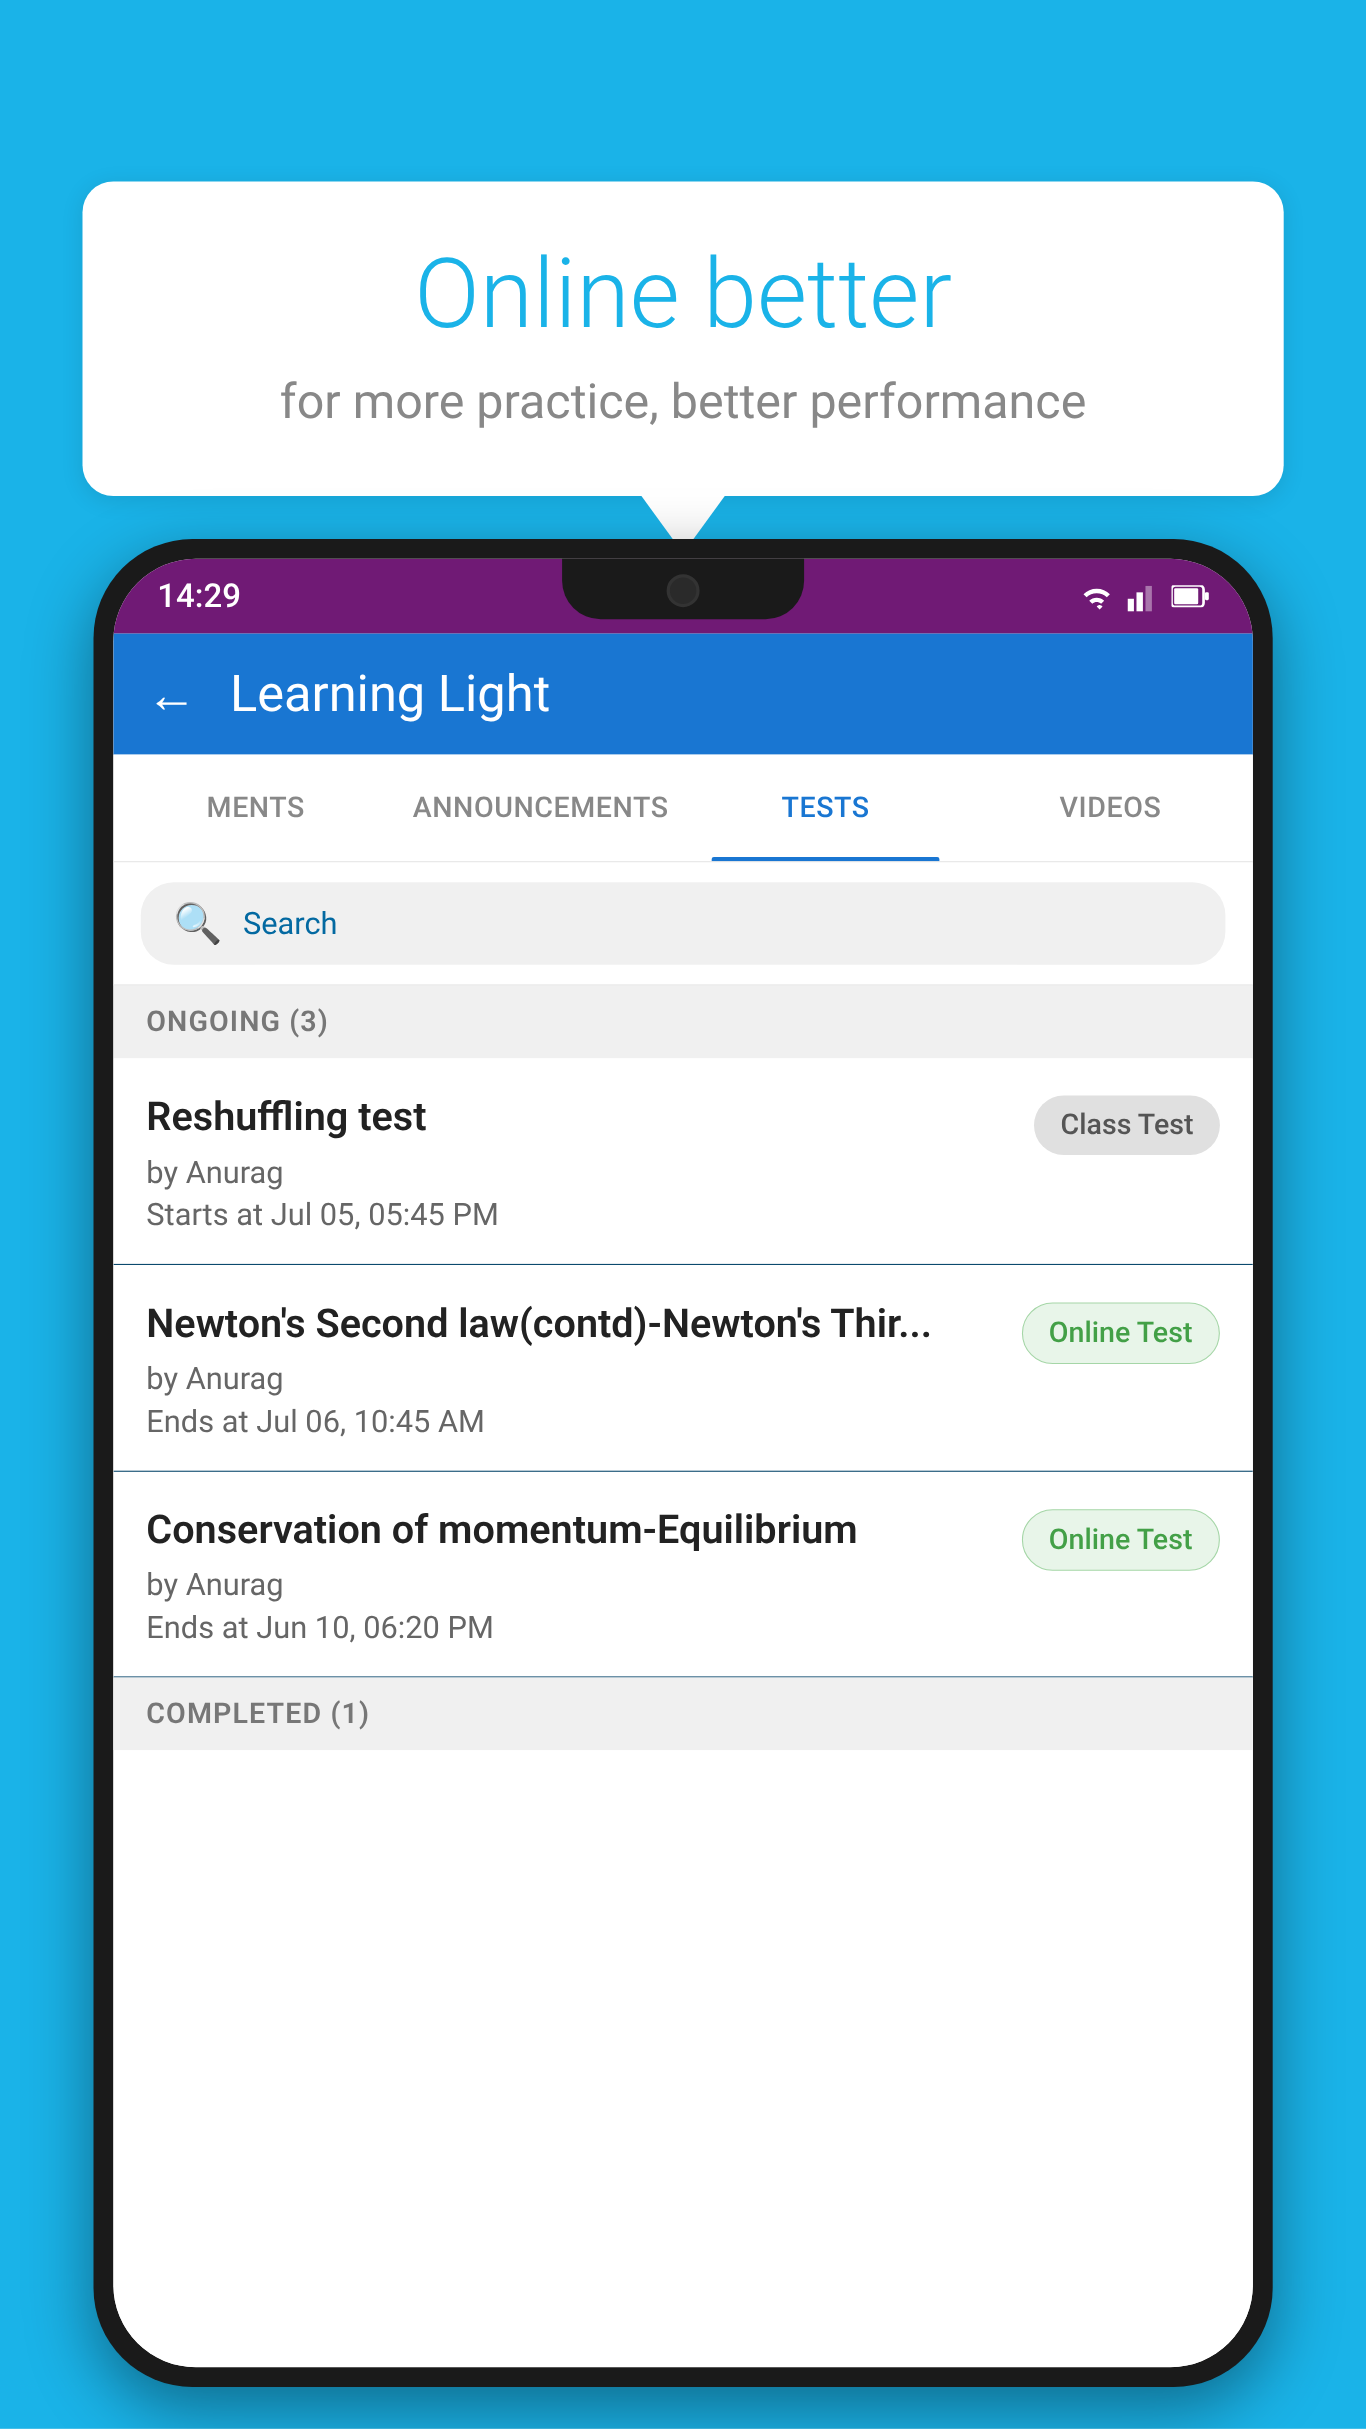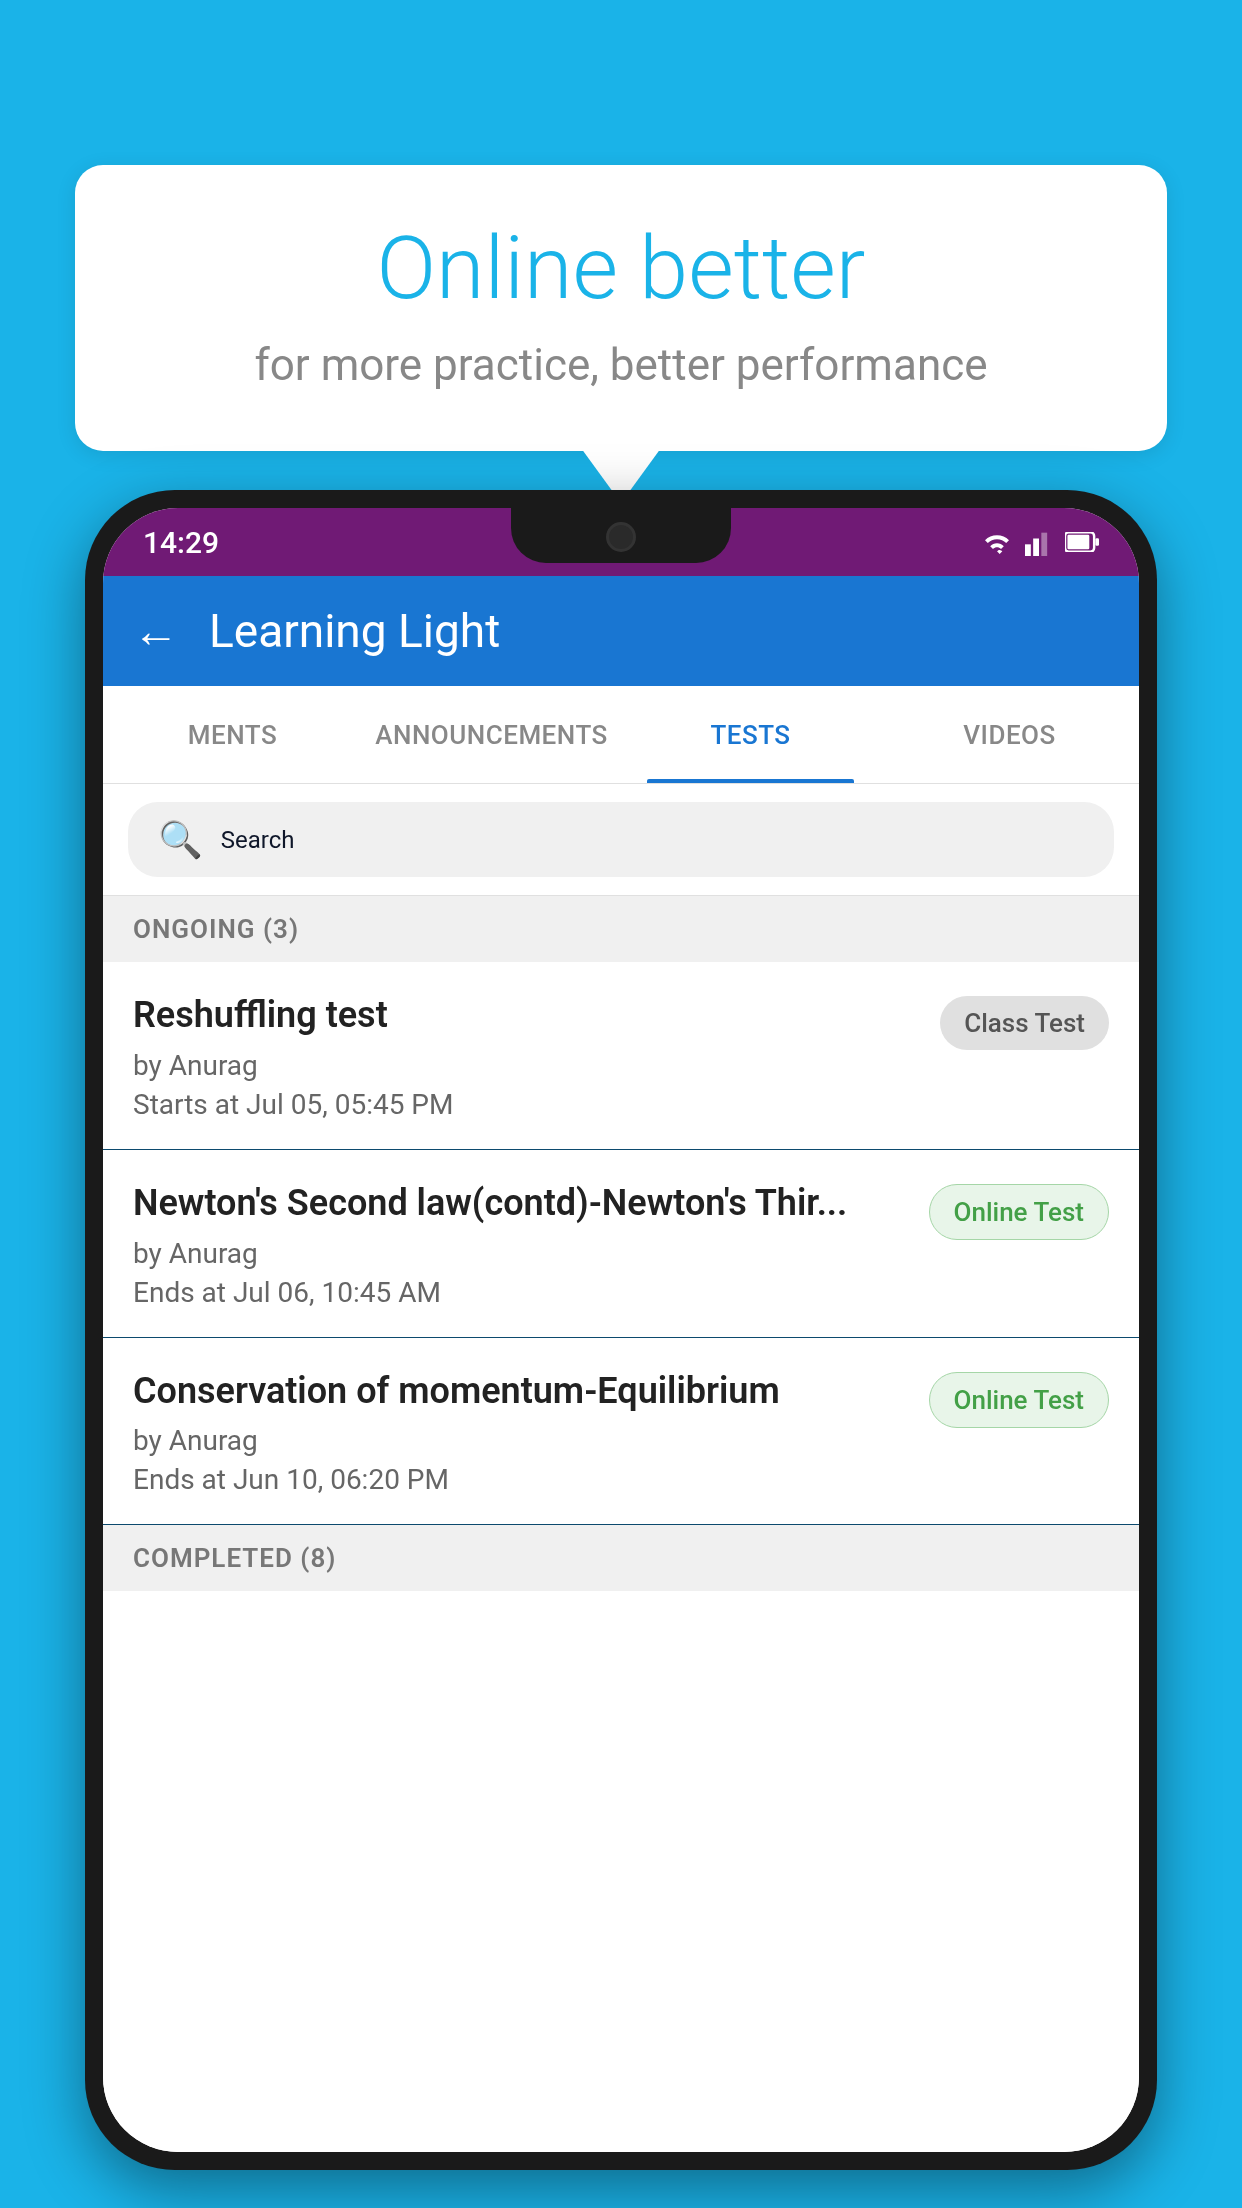--- a/index.html
+++ b/index.html
@@ -222,22 +222,22 @@
       padding: 0 30px;
       gap: 18px;
     }
 
     .search-icon-wrap {
       color: #aaa;
       font-size: 36px;
     }
 
     .search-placeholder {
-      color: #0f172a;
-      font-size: 24px;
+      color: #0369a1;
+      font-size: 28px;
     }
 
     
     .section-header {
       background: #f0f0f0;
       padding: 18px 30px;
       font-size: 26px;
       font-weight: 600;
       color: #777;
       letter-spacing: 1px;
@@ -404,19 +404,19 @@
           <div class="test-info">
             <div class="test-name">Conservation of momentum-Equilibrium</div>
             <div class="test-author">by Anurag</div>
             <div class="test-time">
               <span>Ends at</span>&nbsp;<span>Jun 10, 06:20 PM</span>
             </div>
           </div>
           <span class="test-badge badge-online">Online Test</span>
         </div>
 
-        <div class="completed-header">COMPLETED (8)</div>
+        <div class="completed-header">COMPLETED (1)</div>
 
       </div>
 
     </div>
   </div>
 </div>
 
 </body></html>

